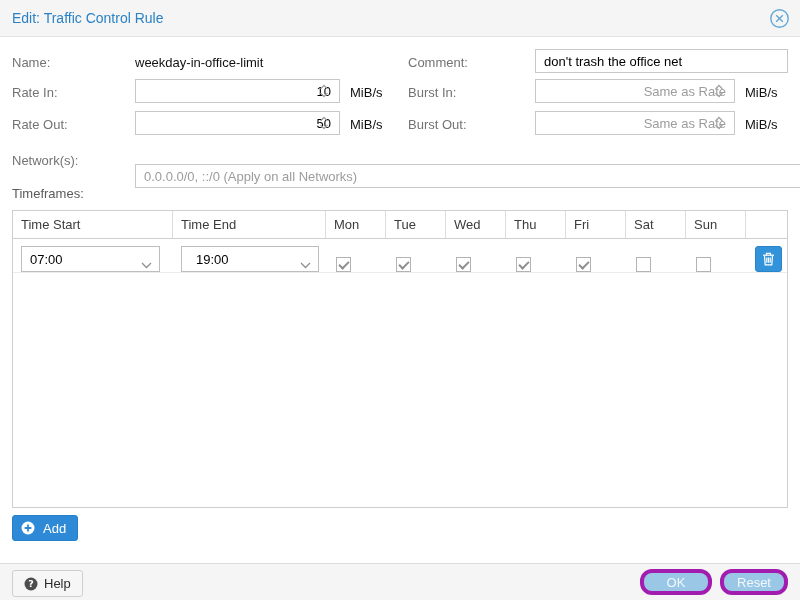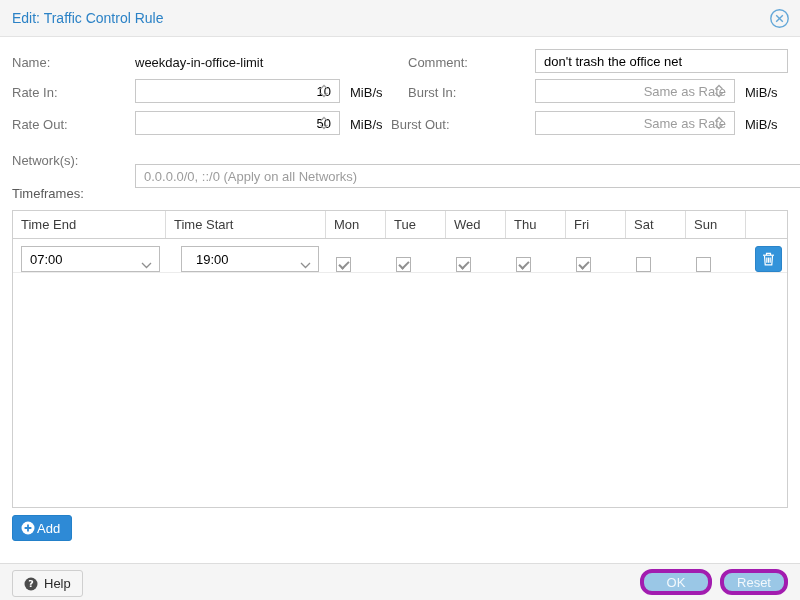--- a/index.html
+++ b/index.html
@@ -21,21 +21,21 @@
     font-family:"Liberation Sans", sans-serif; font-size:13px; padding:0 8px; color:#000; background:#fff; outline:none; }
   .input::placeholder { color:#9c9c9c; opacity:1; }
   .num { text-align:right; }
   .spin { position:absolute; width:10px; height:16px; cursor:pointer; }
 
   .l-name{left:12px;top:55px}  .v-name{left:135px;top:55px}
   .l-comment{left:408px;top:55px} .i-comment{left:535px;top:49px;width:253px}
   .l-ratein{left:12px;top:85px}  .i-ratein{left:135px;top:79px;width:205px}  .s-ratein{left:319px;top:83px}  .u-ratein{left:350px;top:85px}
   .l-burstin{left:408px;top:85px} .i-burstin{left:535px;top:79px;width:200px} .s-burstin{left:714px;top:83px} .u-burstin{left:745px;top:85px}
   .l-rateout{left:12px;top:117px} .i-rateout{left:135px;top:111px;width:205px} .s-rateout{left:319px;top:115px} .u-rateout{left:350px;top:117px}
-  .l-burstout{left:391px;top:117px} .i-burstout{left:535px;top:111px;width:200px} .s-burstout{left:714px;top:115px} .u-burstout{left:745px;top:117px}
+  .l-burstout{left:408px;top:117px} .i-burstout{left:535px;top:111px;width:200px} .s-burstout{left:714px;top:115px} .u-burstout{left:745px;top:117px}
   .l-networks{left:12px;top:153px} .i-networks{left:135px;top:164px;width:773px}
   .l-timeframes{left:12px;top:186px;color:#5a5a5a}
 
   
   .grid { position:absolute; left:12px; top:210px; width:776px; height:298px; box-sizing:border-box;
     border:1px solid #cfcfcf; background:#fff; }
   .grid-header { display:flex; height:27px; border-bottom:1px solid #cfcfcf; background:#fff; }
   .gh { box-sizing:border-box; flex:none; border-right:1px solid #dcdcdc; padding:6px 0 0 8px; color:#3c3c3c; overflow:hidden; white-space:nowrap; }
   .gh:last-child { border-right:none; flex:1; }
   .grid-row { display:flex; height:33px; border-bottom:1px solid #ececec; align-items:flex-end; }
@@ -50,21 +50,21 @@
 
   .cb { width:15px; height:15px; box-sizing:border-box; border:1px solid #b3b3b3; background:#fff; margin-left:10px; position:relative; cursor:pointer; }
   .cb.checked::after { content:""; position:absolute; left:2px; top:3px; width:8px; height:4px;
     border-left:2px solid #8f8f8f; border-bottom:2px solid #8f8f8f; transform:rotate(-45deg); }
 
   .trash-btn { width:25px; height:24px; background:#3393da; border:1px solid #2a84c9; border-radius:3px;
     margin-left:9px; display:flex; align-items:center; justify-content:center; cursor:pointer; }
 
   
   .add-btn { position:absolute; left:12px; top:515px; height:24px; padding:0 11px 0 8px; background:#2e8ad6;
-    border:1px solid #2380c9; border-radius:3px; color:#fff; display:flex; align-items:center; gap:2px; font-size:13px; cursor:pointer; }
+    border:1px solid #2380c9; border-radius:3px; color:#fff; display:flex; align-items:center; gap:8px; font-size:13px; cursor:pointer; }
 
   .ftr { position:absolute; left:0; right:0; bottom:0; height:37px; background:#f5f5f5; border-top:1px solid #ddd; box-sizing:border-box; }
   .help-btn { position:absolute; left:12px; top:6px; height:25px; padding:0 11px; background:#f6f6f6;
     border:1px solid #cfcfcf; border-radius:3px; display:flex; align-items:center; gap:6px; color:#2b2b2b; font-size:13px; cursor:pointer; }
   .ok-btn, .reset-btn { position:absolute; top:5px; height:26px; box-sizing:border-box; background:#9ac7e6;
     border:4px solid #a21caf; border-radius:12px; color:#f2f8fc; display:flex; align-items:center; justify-content:center; font-size:13px; cursor:default; }
   .ok-btn { right:88px; width:72px; }
   .reset-btn { right:12px; width:68px; }
 </style>
 </head>
@@ -128,22 +128,22 @@
   </span>
   <span class="unit u-burstout">MiB/s</span>
 
   <span class="lbl l-networks">Network(s):</span>
   <input class="input i-networks" placeholder="0.0.0.0/0, ::/0 (Apply on all Networks)" style="">
 
   <span class="lbl l-timeframes">Timeframes:</span>
 
   <div class="grid">
     <div class="grid-header">
+      <div class="gh w-tstart">Time Start</div>
       <div class="gh w-tend">Time End</div>
-      <div class="gh w-tstart">Time Start</div>
       <div class="gh w-day">Mon</div>
       <div class="gh w-day">Tue</div>
       <div class="gh w-day">Wed</div>
       <div class="gh w-day">Thu</div>
       <div class="gh w-day">Fri</div>
       <div class="gh w-day">Sat</div>
       <div class="gh w-day">Sun</div>
       <div class="gh"></div>
     </div>
 

